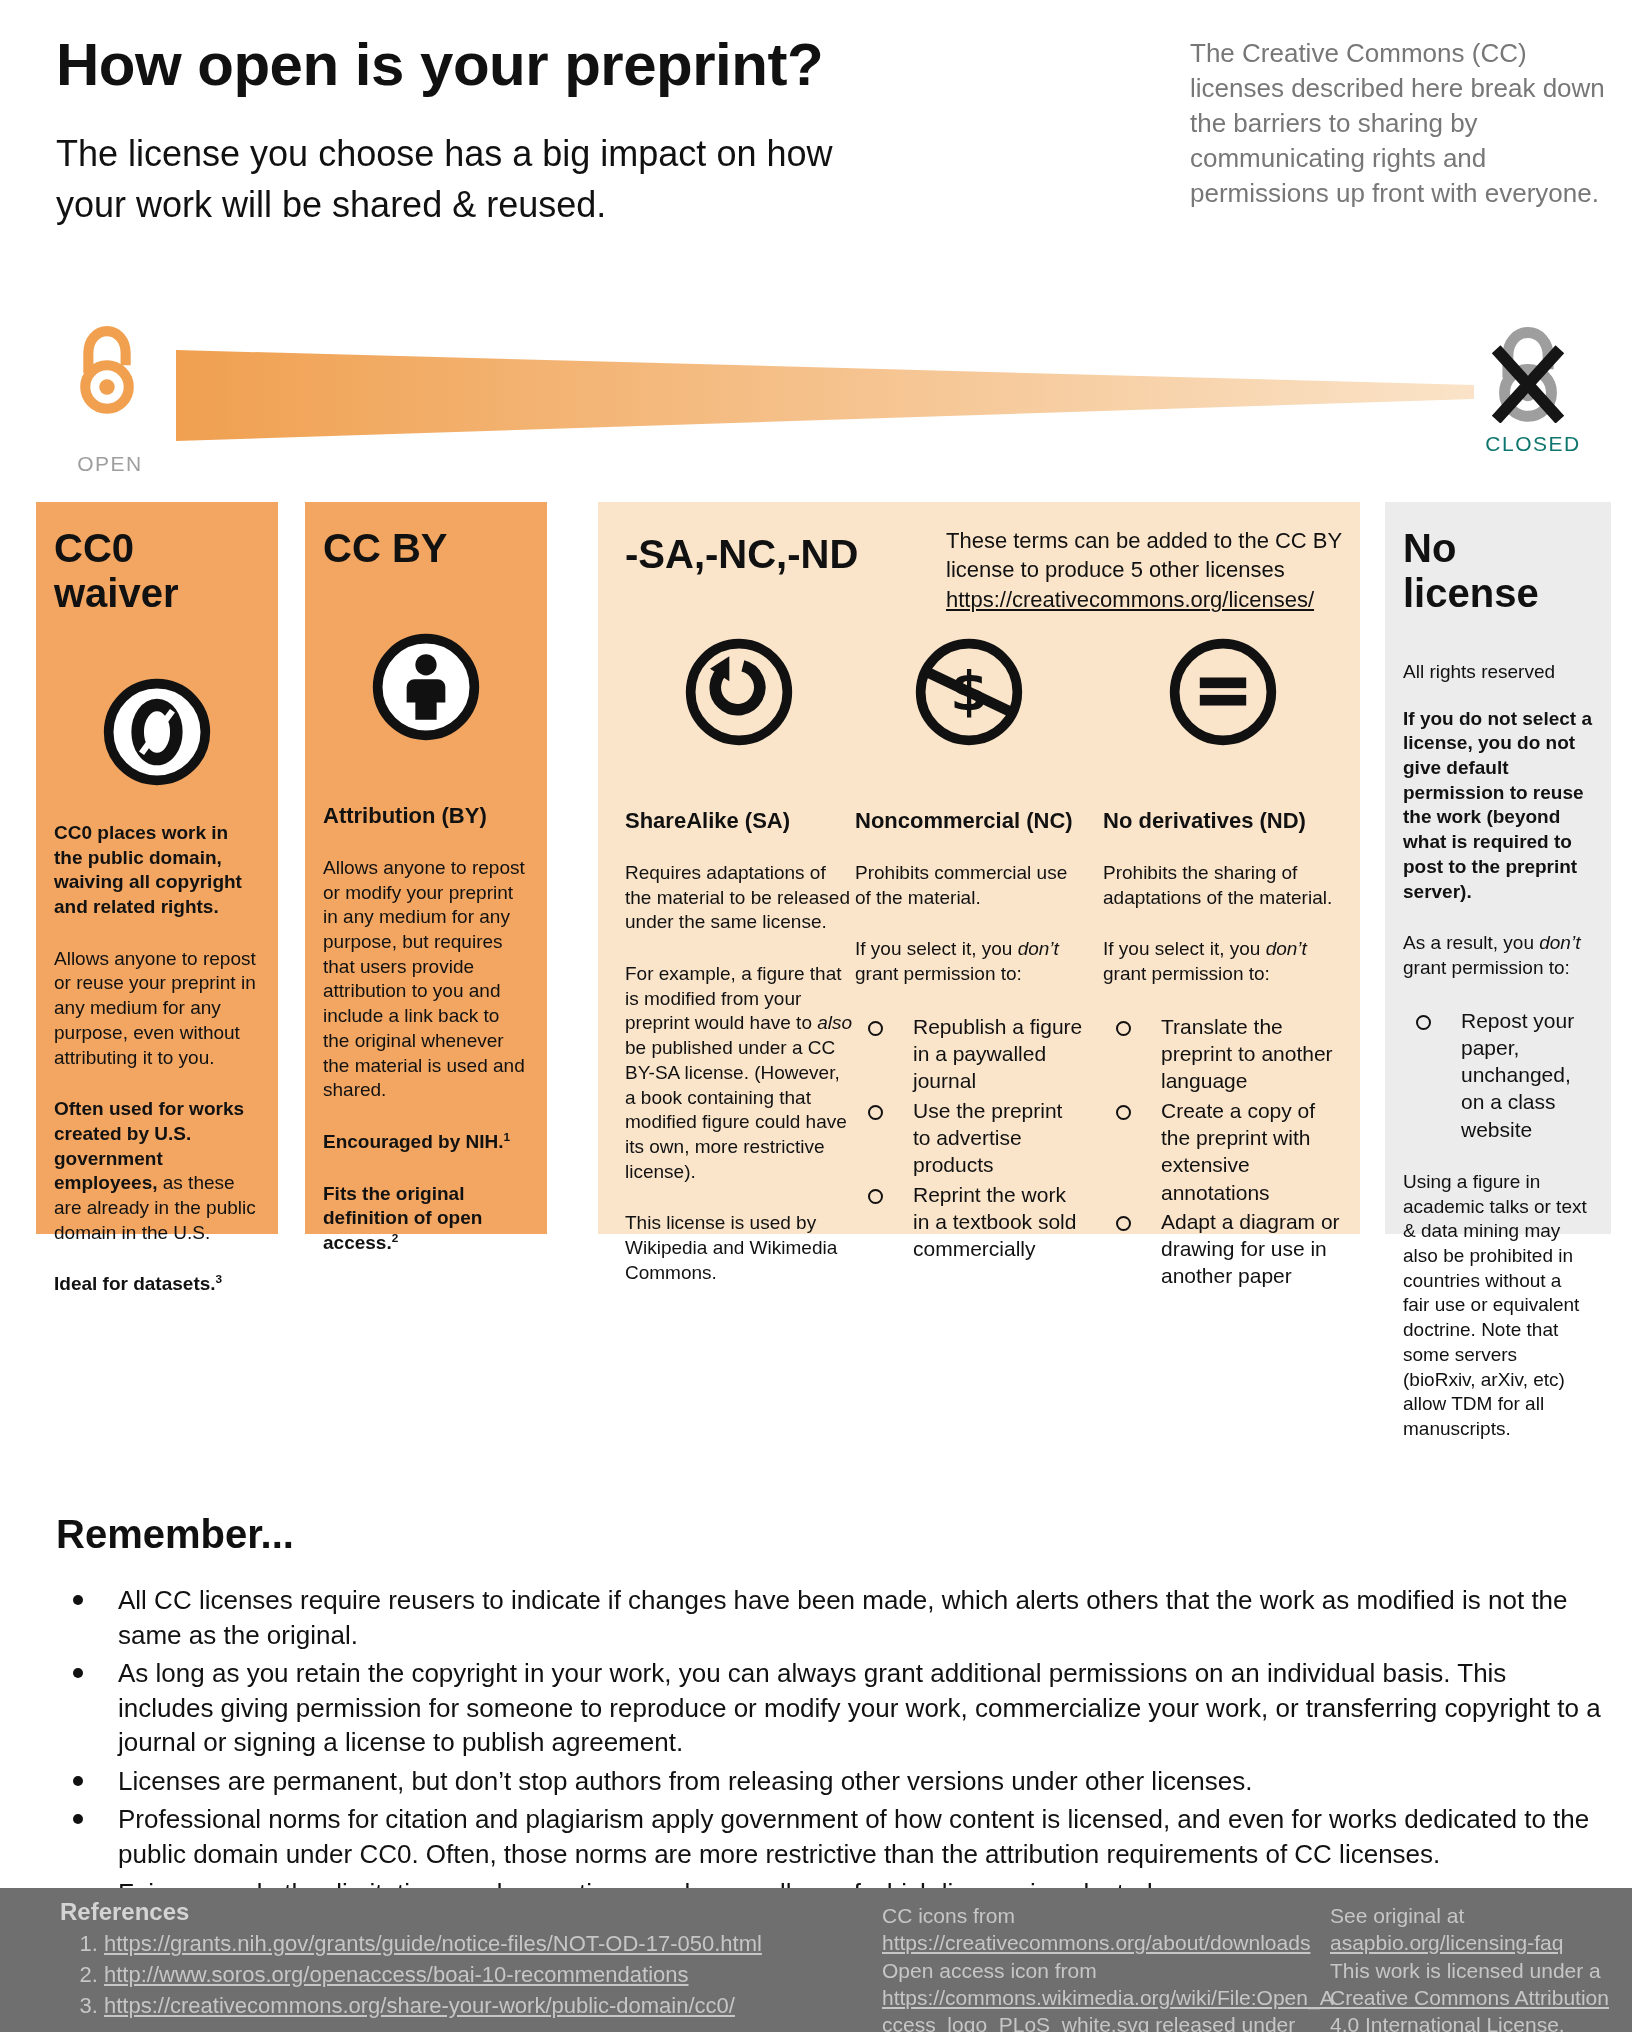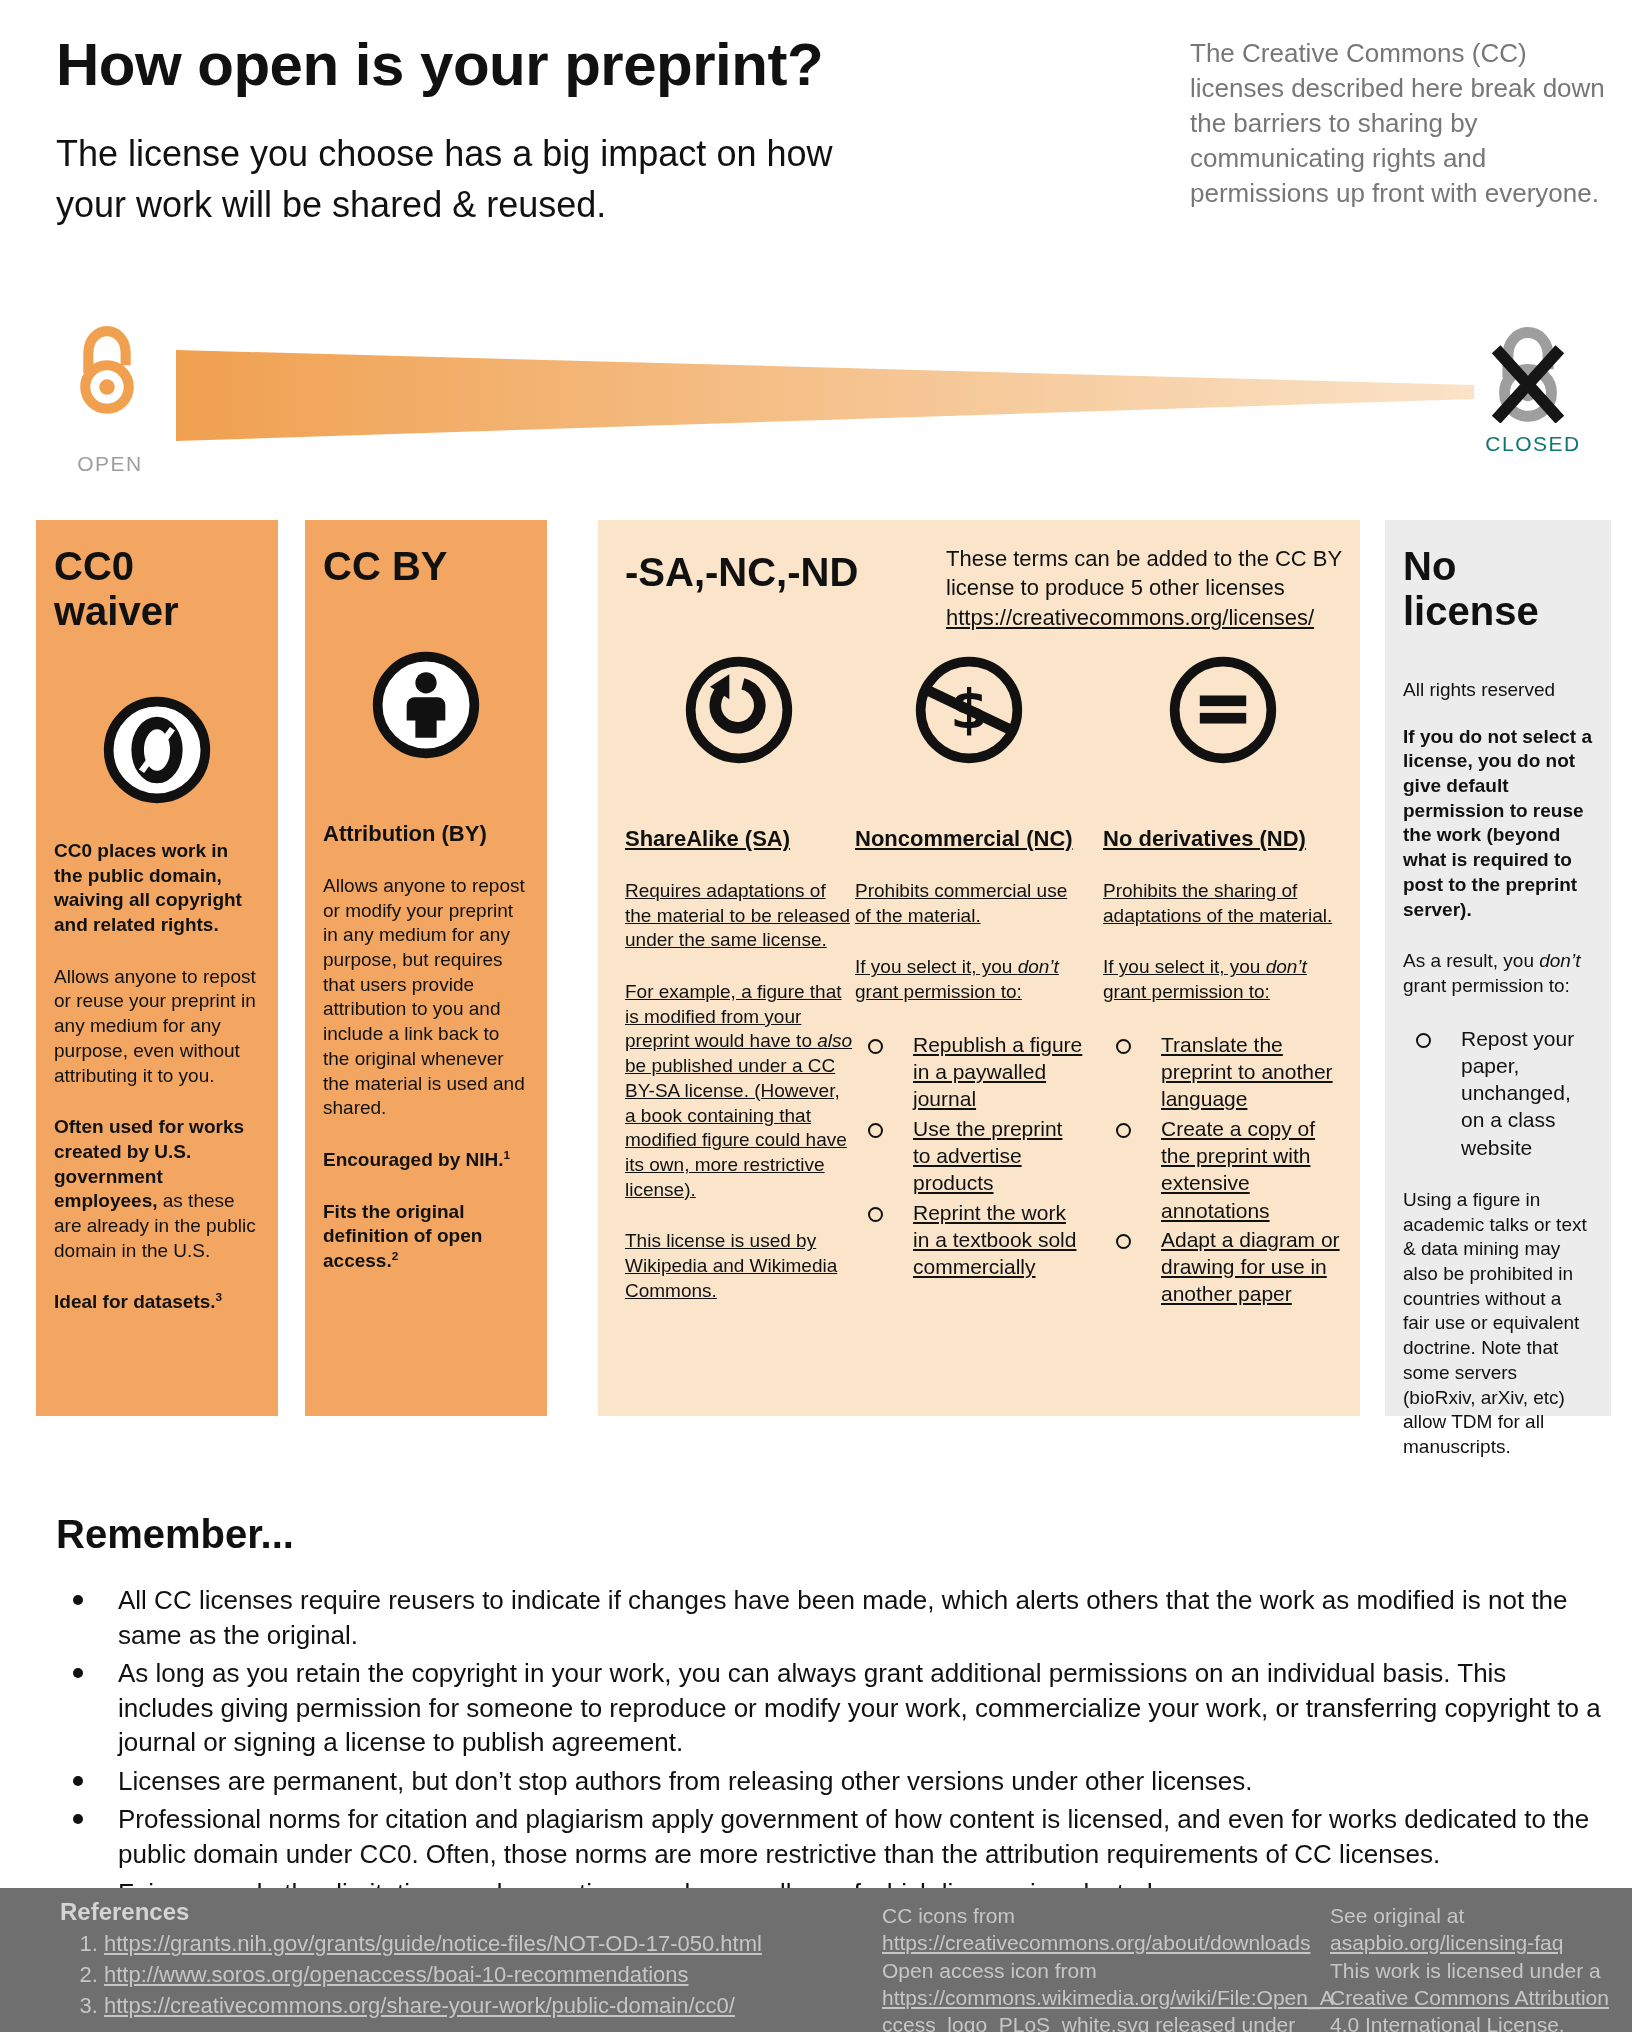--- a/index.html
+++ b/index.html
@@ -17,36 +17,36 @@
   .intro { position:absolute; left:1190px; top:36px; width:424px; font-size:26px; line-height:1.35; color:#777; }
 
   
   .oa-open { position:absolute; left:72px; top:314px; }
   .open-label { position:absolute; left:58px; top:452px; width:104px; text-align:center; font-size:21px; letter-spacing:1.5px; color:#9e9e9e; }
   .wedge { position:absolute; left:176px; top:348px; }
   .oa-closed { position:absolute; left:1486px; top:314px; }
   .closed-label { position:absolute; left:1468px; top:432px; width:130px; text-align:center; font-size:21px; letter-spacing:1.5px; color:#0f766e; }
 
   
-  .col { position:absolute; top:520px; height:896px; padding:24px 18px; }
+  .col { position:absolute; top:502px; height:732px; padding:24px 18px; }
   #col-cc0  { left:36px;  width:242px; background:#F2A661; }
   #col-ccby { left:305px; width:242px; background:#F2A661; }
   #col-mid  { left:598px; width:762px; background:#FAE5CB; padding:8px; }
   #col-none { left:1385px; width:226px; background:#ECECEC; }
 
   .col-title { font-size:40px; font-weight:700; }
   .icon-row { text-align:center; margin-top:58px; }
   .icon-row svg { width:116px; height:116px; }
 
   .body { font-size:19px; line-height:1.3; margin-top:27px; }
   .subhead { font-size:22px; font-weight:700; margin-top:54px; }
 
   .mid-title { position:absolute; left:27px; top:30px; font-size:40px; font-weight:700; }
   .mid-note { position:absolute; left:348px; top:24px; width:400px; font-size:22px; line-height:1.34; }
-  .subcol { position:absolute; top:132px; width:228px;text-decoration:underline; }
+  .subcol { position:absolute; top:132px; width:228px; }
   #sub-sa { left:27px; }
   #sub-nc { left:257px; }
   #sub-nd { left:505px; width:240px; }
   .subcol .icon-row { margin-top:0; }
 
   ul.olist { list-style:none; margin-top:26px; font-size:21px; line-height:1.3; }
   ul.olist li { position:relative; padding-left:58px; margin-top:2px; }
   ul.olist li::before { content:""; position:absolute; left:13px; top:8px; width:11px; height:11px; border:2.5px solid #111; border-radius:50%; }
 
   

